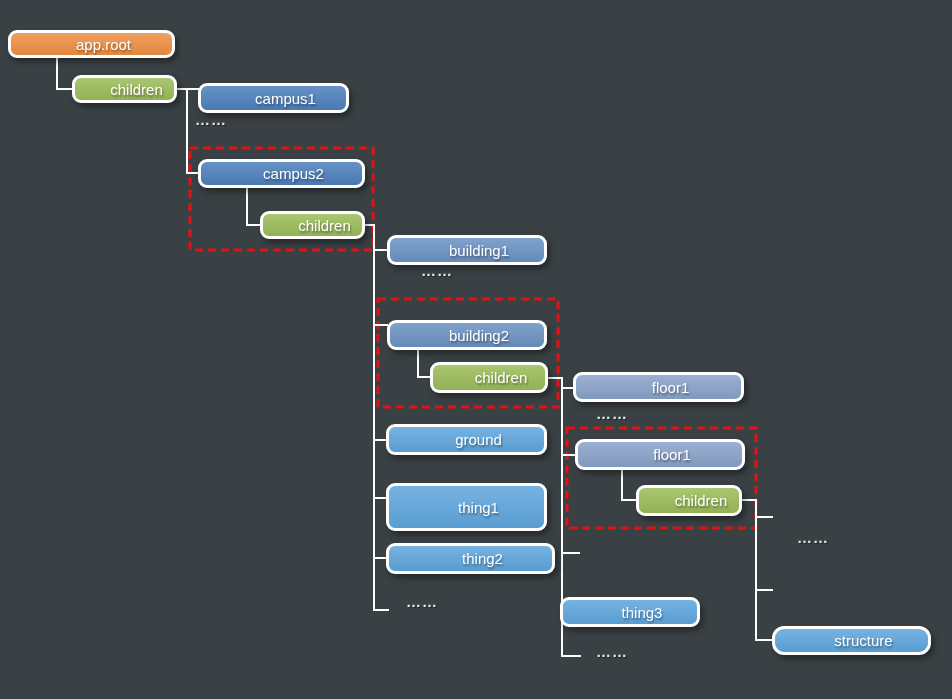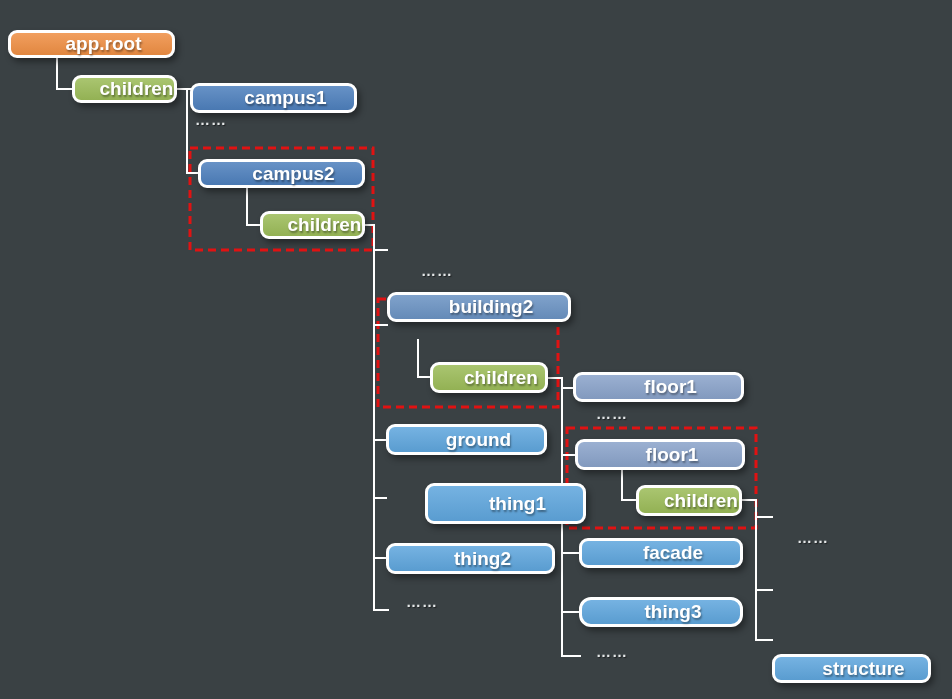--- a/index.html
+++ b/index.html
@@ -16,22 +16,22 @@
   #wires{position:absolute;left:0;top:0;z-index:1;}
   .node{
     position:absolute;
     z-index:2;
     display:flex;align-items:center;justify-content:center;
     border:3px solid #ffffff;
     border-radius:9px;
     box-shadow:3px 4px 6px rgba(0,0,0,0.38);
     background-image:linear-gradient(to bottom, rgba(255,255,255,0.14), rgba(0,0,0,0.06));
     color:#ffffff;
-    font-size:19px;
-    font-weight:700;
+    font-size:15px;
+    font-weight:400;
     text-shadow:1px 2px 2px rgba(0,0,0,0.38);
     box-sizing:border-box;
     padding-left:24px;
   }
   .ellipsis{
     position:absolute;
     z-index:2;
     color:#e4e7e8;
     font-size:15px;
     font-weight:700;
@@ -74,50 +74,50 @@
       <path d="M742 500 H756 V640 H772"></path>
       <path d="M756 517 H772"></path>
       <path d="M756 590 H772"></path>
     </g>
   </svg>
 
   <div class="node" style="left: 8px; top: 30px; width: 167px; height: 28px; background-color: rgb(239, 143, 68);">app.root</div>
 
   <div class="node" style="left: 72px; top: 75px; width: 105px; height: 28px; background-color: rgb(156, 188, 89);">children</div>
 
-  <div class="node" style="left: 190px; top: 83px; width: 167px; height: 30px; background-color: rgb(78, 128, 189);">campus1</div>
+  <div class="node" style="left: 198px; top: 83px; width: 151px; height: 30px; background-color: rgb(78, 128, 189);">campus1</div>
 
   <div class="node" style="left: 198px; top: 159px; width: 167px; height: 29px; background-color: rgb(78, 128, 189); text-align: right;">campus2</div>
 
   <div class="node" style="left: 260px; top: 211px; width: 105px; height: 28px; background-color: rgb(156, 188, 89);">children</div>
 
+  <div class="node" style="left: 387px; top: 235px; width: 160px; height: 30px; background-color: rgb(107, 147, 195);">building1</div>
 
-  <div class="node" style="left: 387px; top: 292px; width: 184px; height: 30px; background-color: rgb(107, 147, 195); text-align: center;">building2</div>
+  <div class="node" style="left: 387px; top: 320px; width: 160px; height: 30px; background-color: rgb(107, 147, 195); text-align: center;">building2</div>
 
   <div class="node" style="left: 430px; top: 362px; width: 118px; height: 31px; background-color: rgb(156, 188, 89);">children</div>
 
   <div class="node" style="left: 573px; top: 372px; width: 171px; height: 30px; background-color: rgb(138, 163, 202);">floor1</div>
 
   <div class="node" style="left: 575px; top: 439px; width: 170px; height: 31px; background-color: rgb(138, 163, 202);">floor1</div>
 
   <div class="node" style="left: 636px; top: 485px; width: 106px; height: 31px; background-color: rgb(156, 188, 89);">children</div>
 
   <div class="node" style="left: 386px; top: 424px; width: 161px; height: 31px; background-color: rgb(95, 166, 221);">ground</div>
 
-  <div class="node" style="left: 386px; top: 483px; width: 161px; height: 41px; background-color: rgb(95, 166, 221); margin-left: 39px;">thing1</div>
+  <div class="node" style="left: 386px; top: 483px; width: 161px; height: 48px; background-color: rgb(95, 166, 221);">thing1</div>
 
   <div class="node" style="left: 386px; top: 543px; width: 169px; height: 31px; background-color: rgb(95, 166, 221);">thing2</div>
 
-  <div class="node" style="left: 579px; top: 538px; width: 164px; height: 30px; background-color: rgb(95, 166, 221);">facade</div>
 
-  <div class="node" style="left: 579px; top: 597px; width: 164px; height: 30px; background-color: rgb(95, 166, 221); border-radius: 12px;">thing3</div>
+  <div class="node" style="left: 560px; top: 597px; width: 140px; height: 30px; background-color: rgb(95, 166, 221);">thing3</div>
 
 
 
-  <div class="node" style="left: 772px; top: 654px; width: 159px; height: 29px; background-color: rgb(95, 166, 221);">structure</div>
+  <div class="node" style="left: 772px; top: 626px; width: 159px; height: 29px; background-color: rgb(95, 166, 221); border-radius: 12px;">structure</div>
 
   <div class="ellipsis" style="left:195px;top:112px;">……</div>
 
   <div class="ellipsis" style="left:421px;top:263px;">……</div>
 
   <div class="ellipsis" style="left:406px;top:594px;">……</div>
 
   <div class="ellipsis" style="left:596px;top:406px;">……</div>
 
   <div class="ellipsis" style="left:797px;top:530px;">……</div>

